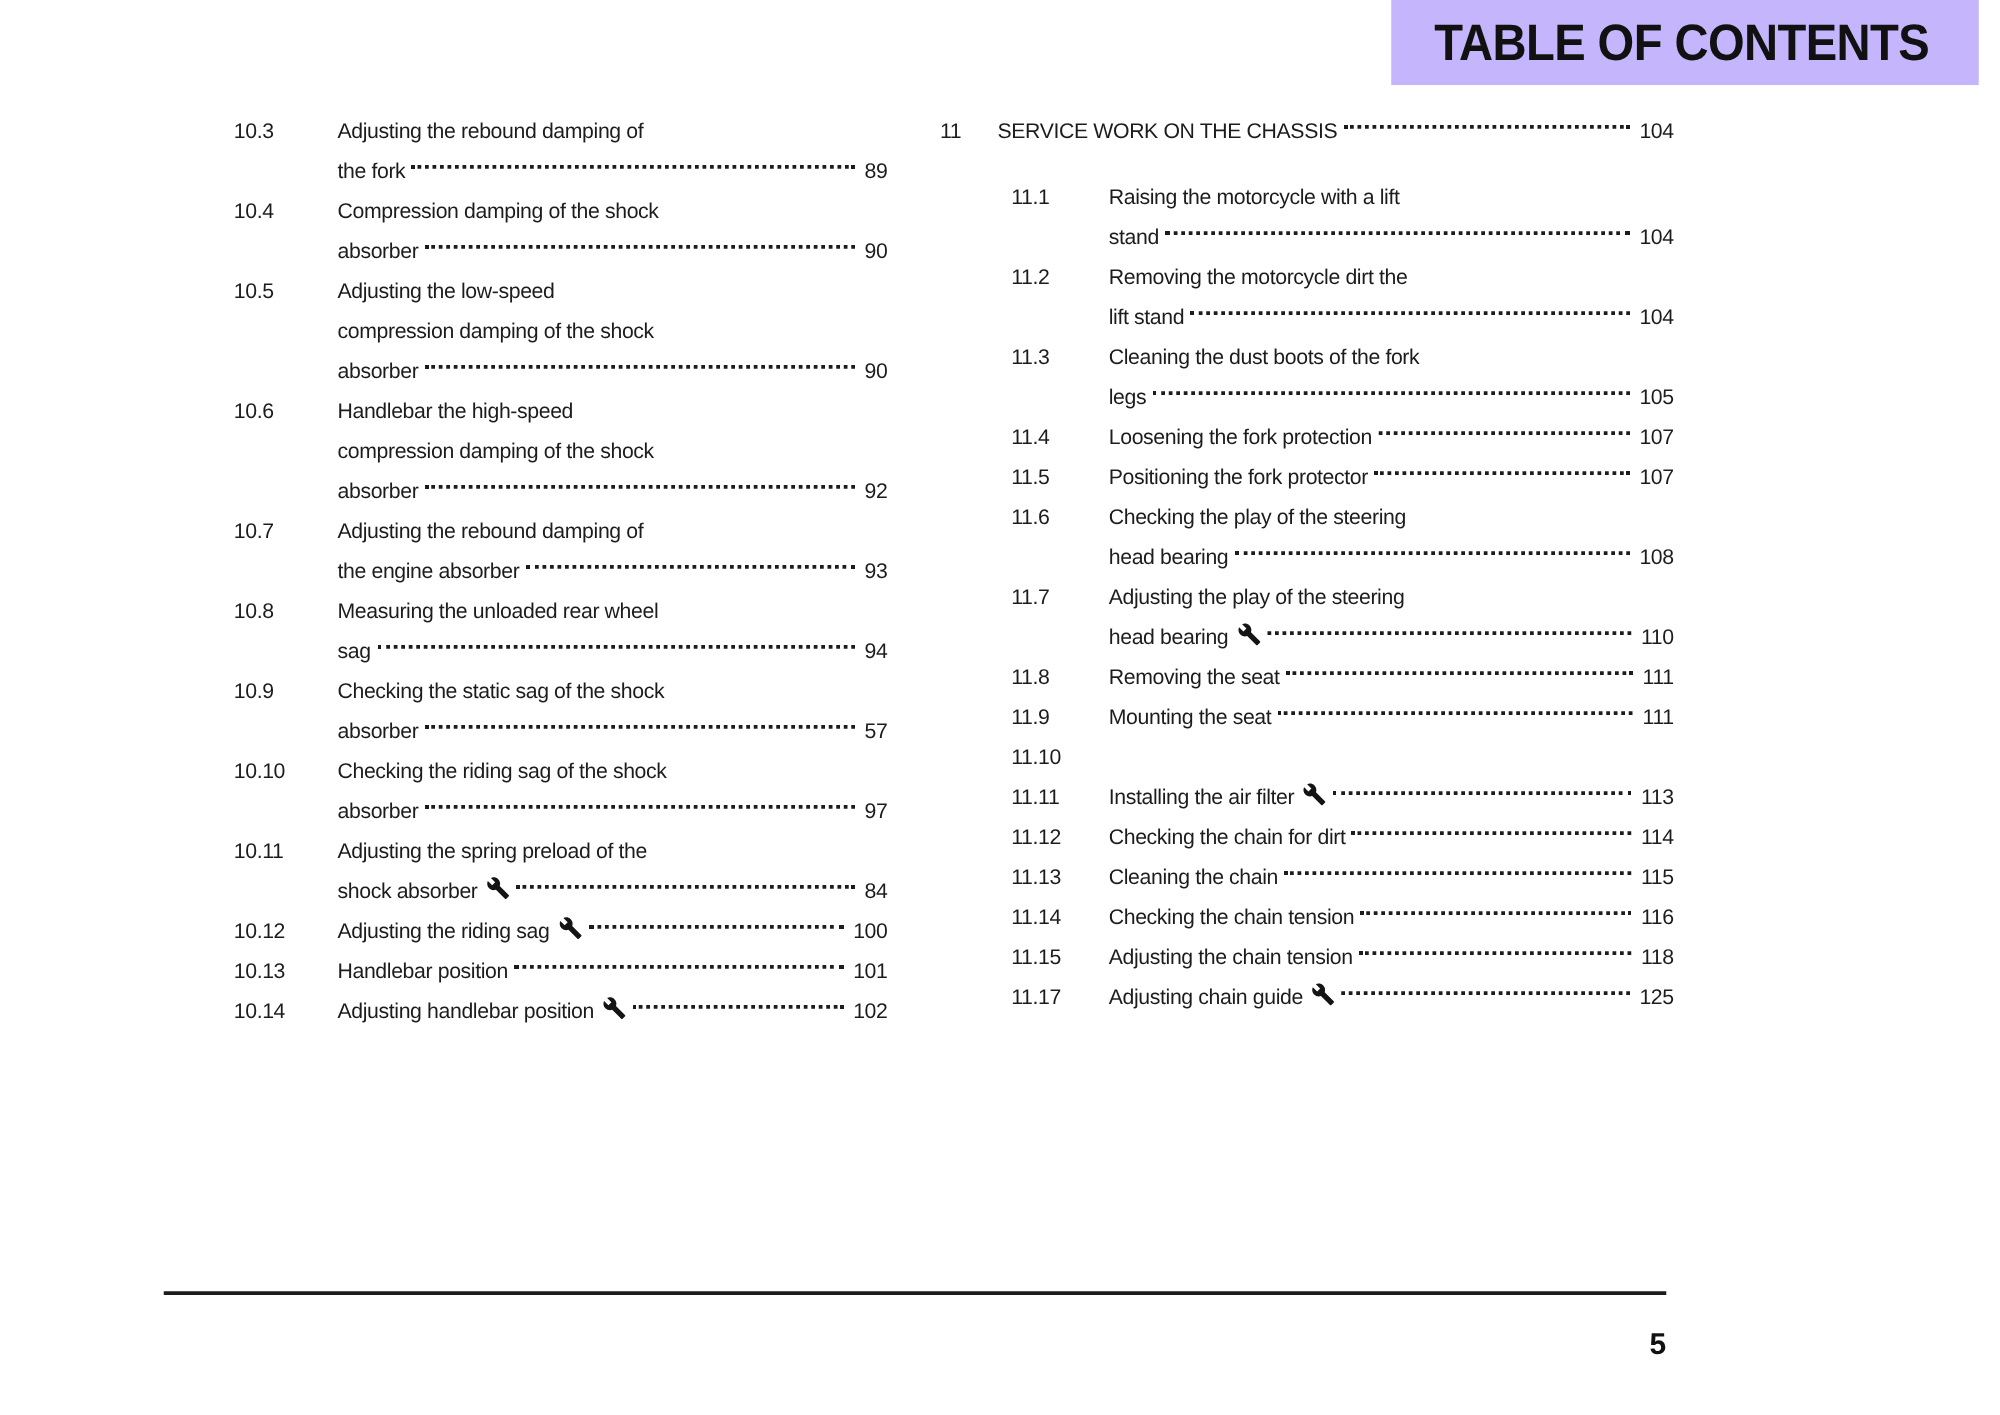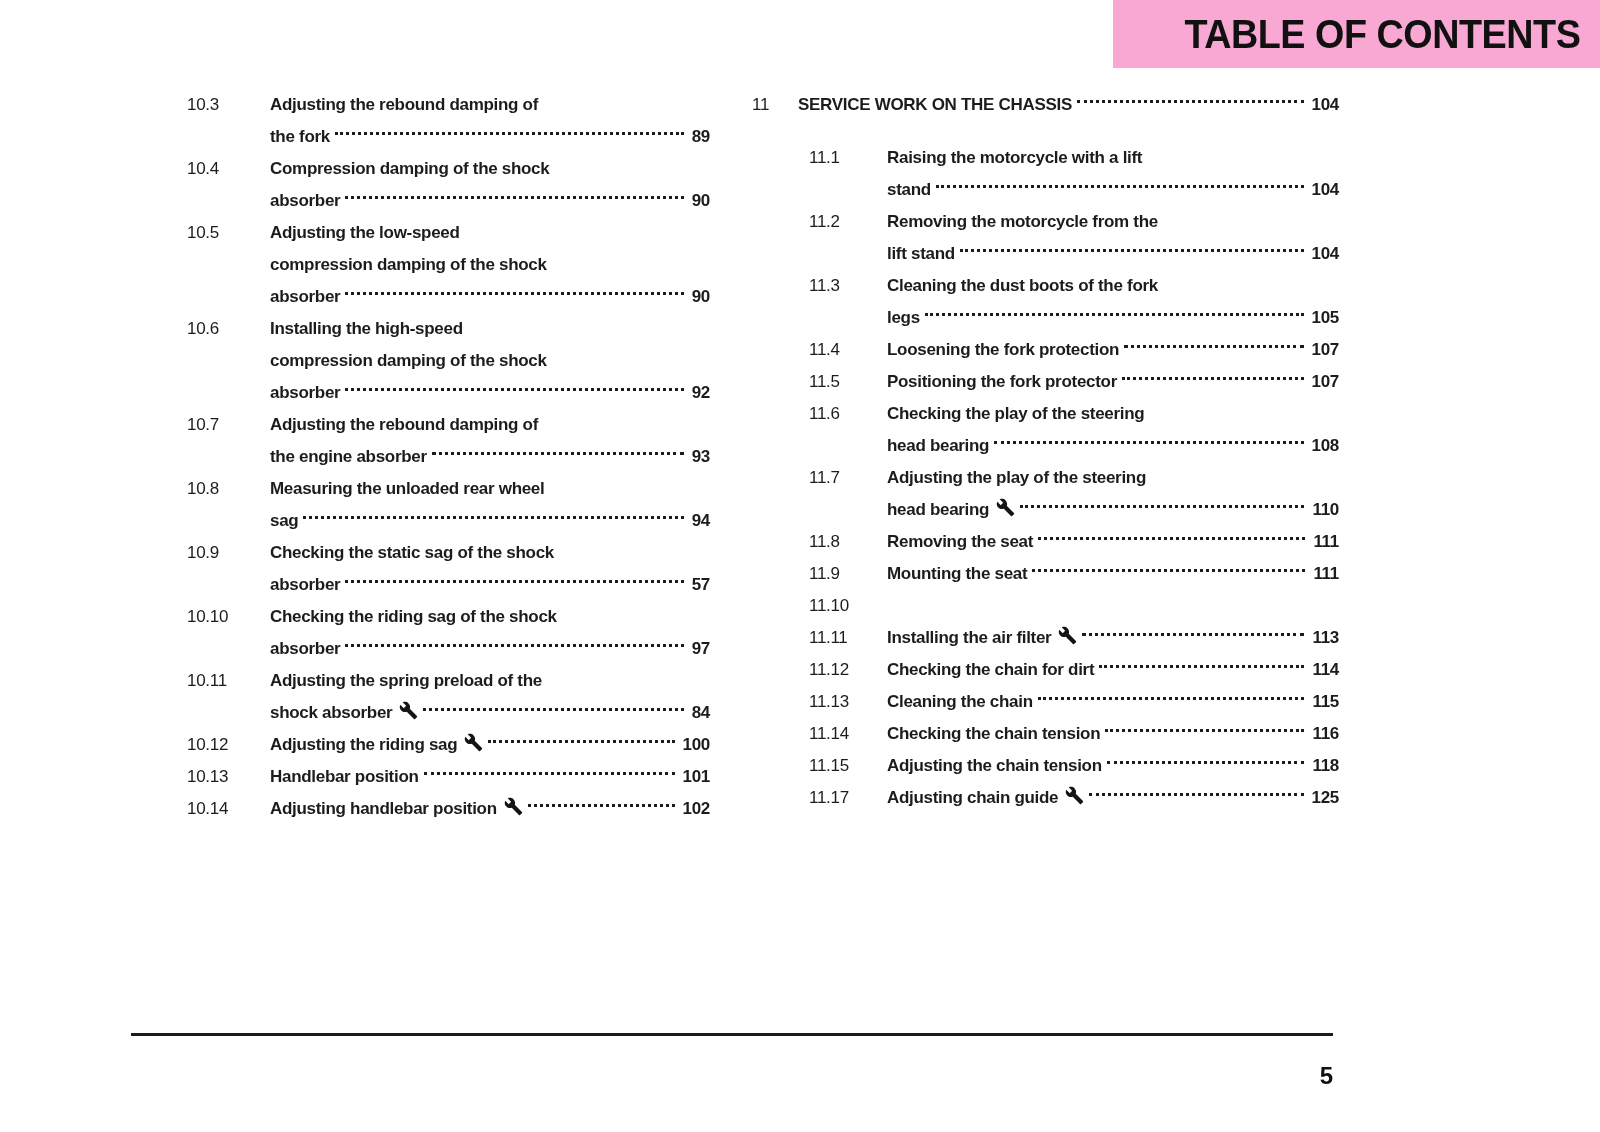--- a/index.html
+++ b/index.html
@@ -14,27 +14,27 @@
     overflow: hidden;
     font-family: "Liberation Sans", sans-serif;
     color: #1c1c1c;
   }
 
   
   .banner {
     position: absolute;
     top: 0;
     left: 1113px;
-    right: 0;
+    right: 17px;
     height: 68px;
-    background: #f9a8d4;
+    background: #c4b5fd;
     display: flex;
     align-items: center;
     justify-content: flex-end;
-    padding-right: 20px;
+    padding-right: 40px;
     box-sizing: border-box;
   }
   .banner-title {
     font-size: 41px;
     font-weight: 700;
     letter-spacing: -0.5px;
     color: #111111;
     white-space: nowrap;
     transform: scaleX(0.92);
     transform-origin: right center;
@@ -52,21 +52,21 @@
   .col2 { left: 752px; width: 587px; }
 
   .entry { display: flex; align-items: flex-start; }
   .entry.section { margin-bottom: 21px; }
   .col2 .entry.sub { padding-left: 57px; }
 
   .num { flex: 0 0 83px; }
   .col2 .sub .num { flex: 0 0 78px; }
   .col2 .section .num { flex: 0 0 46px; }
 
-  .body { flex: 1 1 auto; min-width: 0; font-weight: bold; }
+  .body { flex: 1 1 auto; min-width: 0; }
   .line { display: block; white-space: nowrap; }
   .lastline { display: flex; align-items: center; }
   .txt { flex: 0 0 auto; white-space: nowrap; }
 
   .leader {
     flex: 1 1 auto;
     min-width: 10px;
     border-bottom: 3px dotted #1c1c1c;
     margin: 0 3px 8px 5px;
     height: 0;
@@ -139,21 +139,21 @@
         <span class="lastline">
           <span class="txt">absorber</span>
           <span class="leader"></span>
           <span class="pg">90</span>
         </span>
       </div>
     </div>
     <div class="entry sub">
       <span class="num">10.6</span>
       <div class="body">
-        <span class="line">Installing the high-speed</span>
+        <span class="line">Handlebar the high-speed</span>
         <span class="line">compression damping of the shock</span>
         <span class="lastline">
           <span class="txt">absorber</span>
           <span class="leader"></span>
           <span class="pg">92</span>
         </span>
       </div>
     </div>
     <div class="entry sub">
       <span class="num">10.7</span>
@@ -274,21 +274,21 @@
         <span class="lastline">
           <span class="txt">stand</span>
           <span class="leader"></span>
           <span class="pg">104</span>
         </span>
       </div>
     </div>
     <div class="entry sub">
       <span class="num">11.2</span>
       <div class="body">
-        <span class="line">Removing the motorcycle from the</span>
+        <span class="line">Removing the motorcycle dirt the</span>
         <span class="lastline">
           <span class="txt">lift stand</span>
           <span class="leader"></span>
           <span class="pg">104</span>
         </span>
       </div>
     </div>
     <div class="entry sub">
       <span class="num">11.3</span>
       <div class="body">

